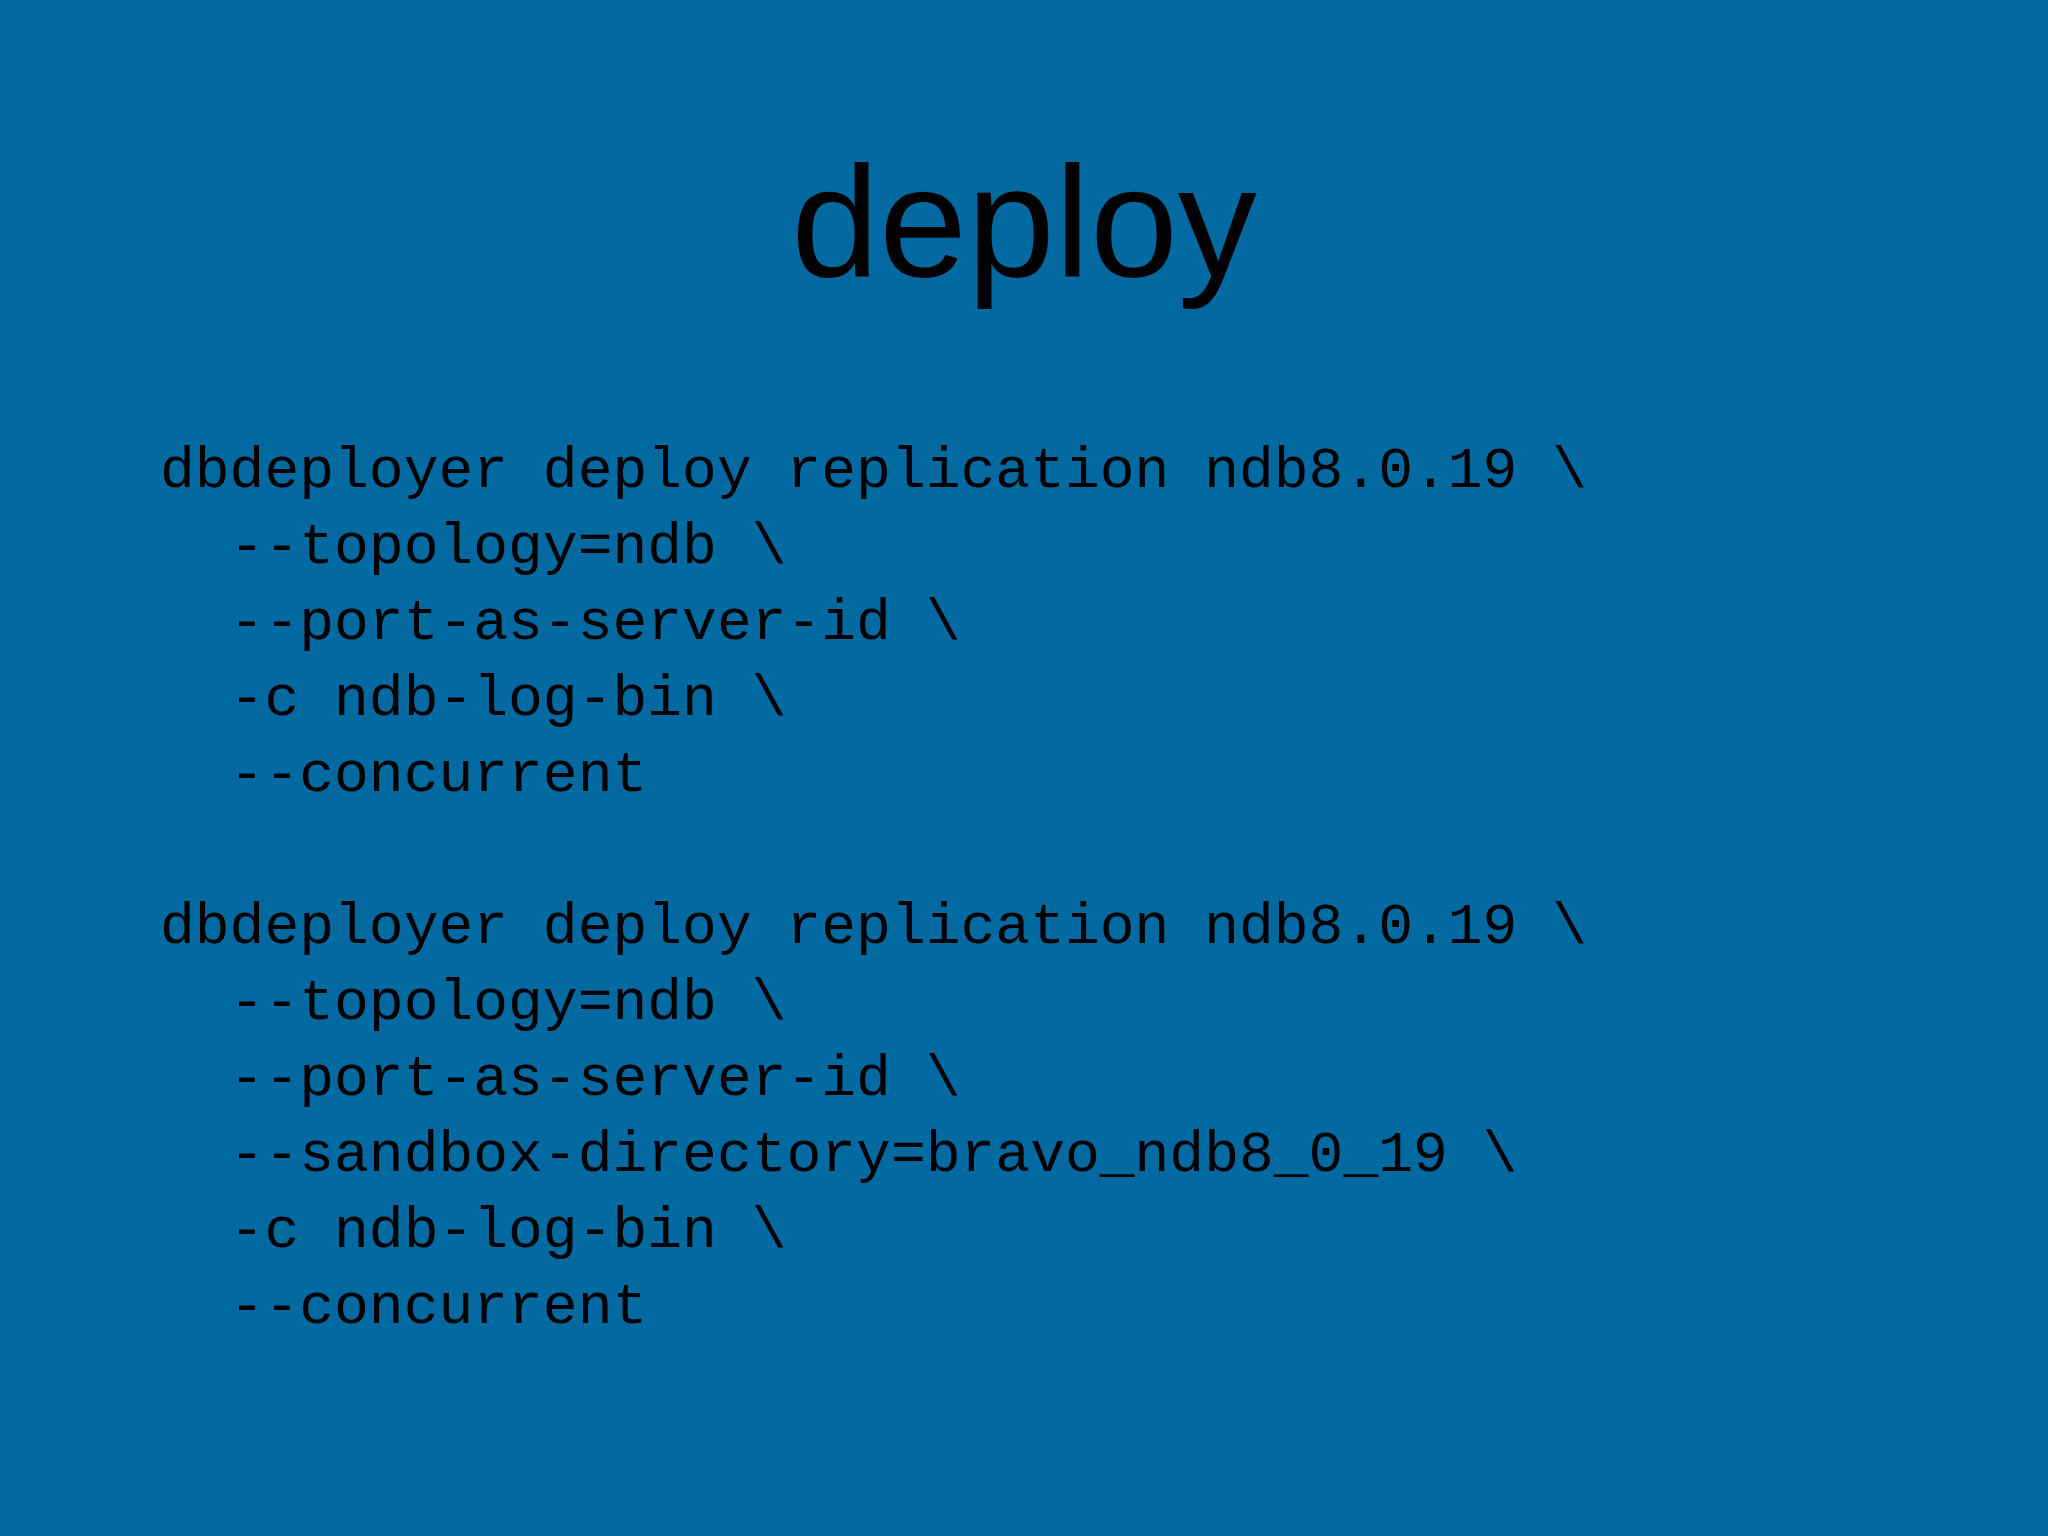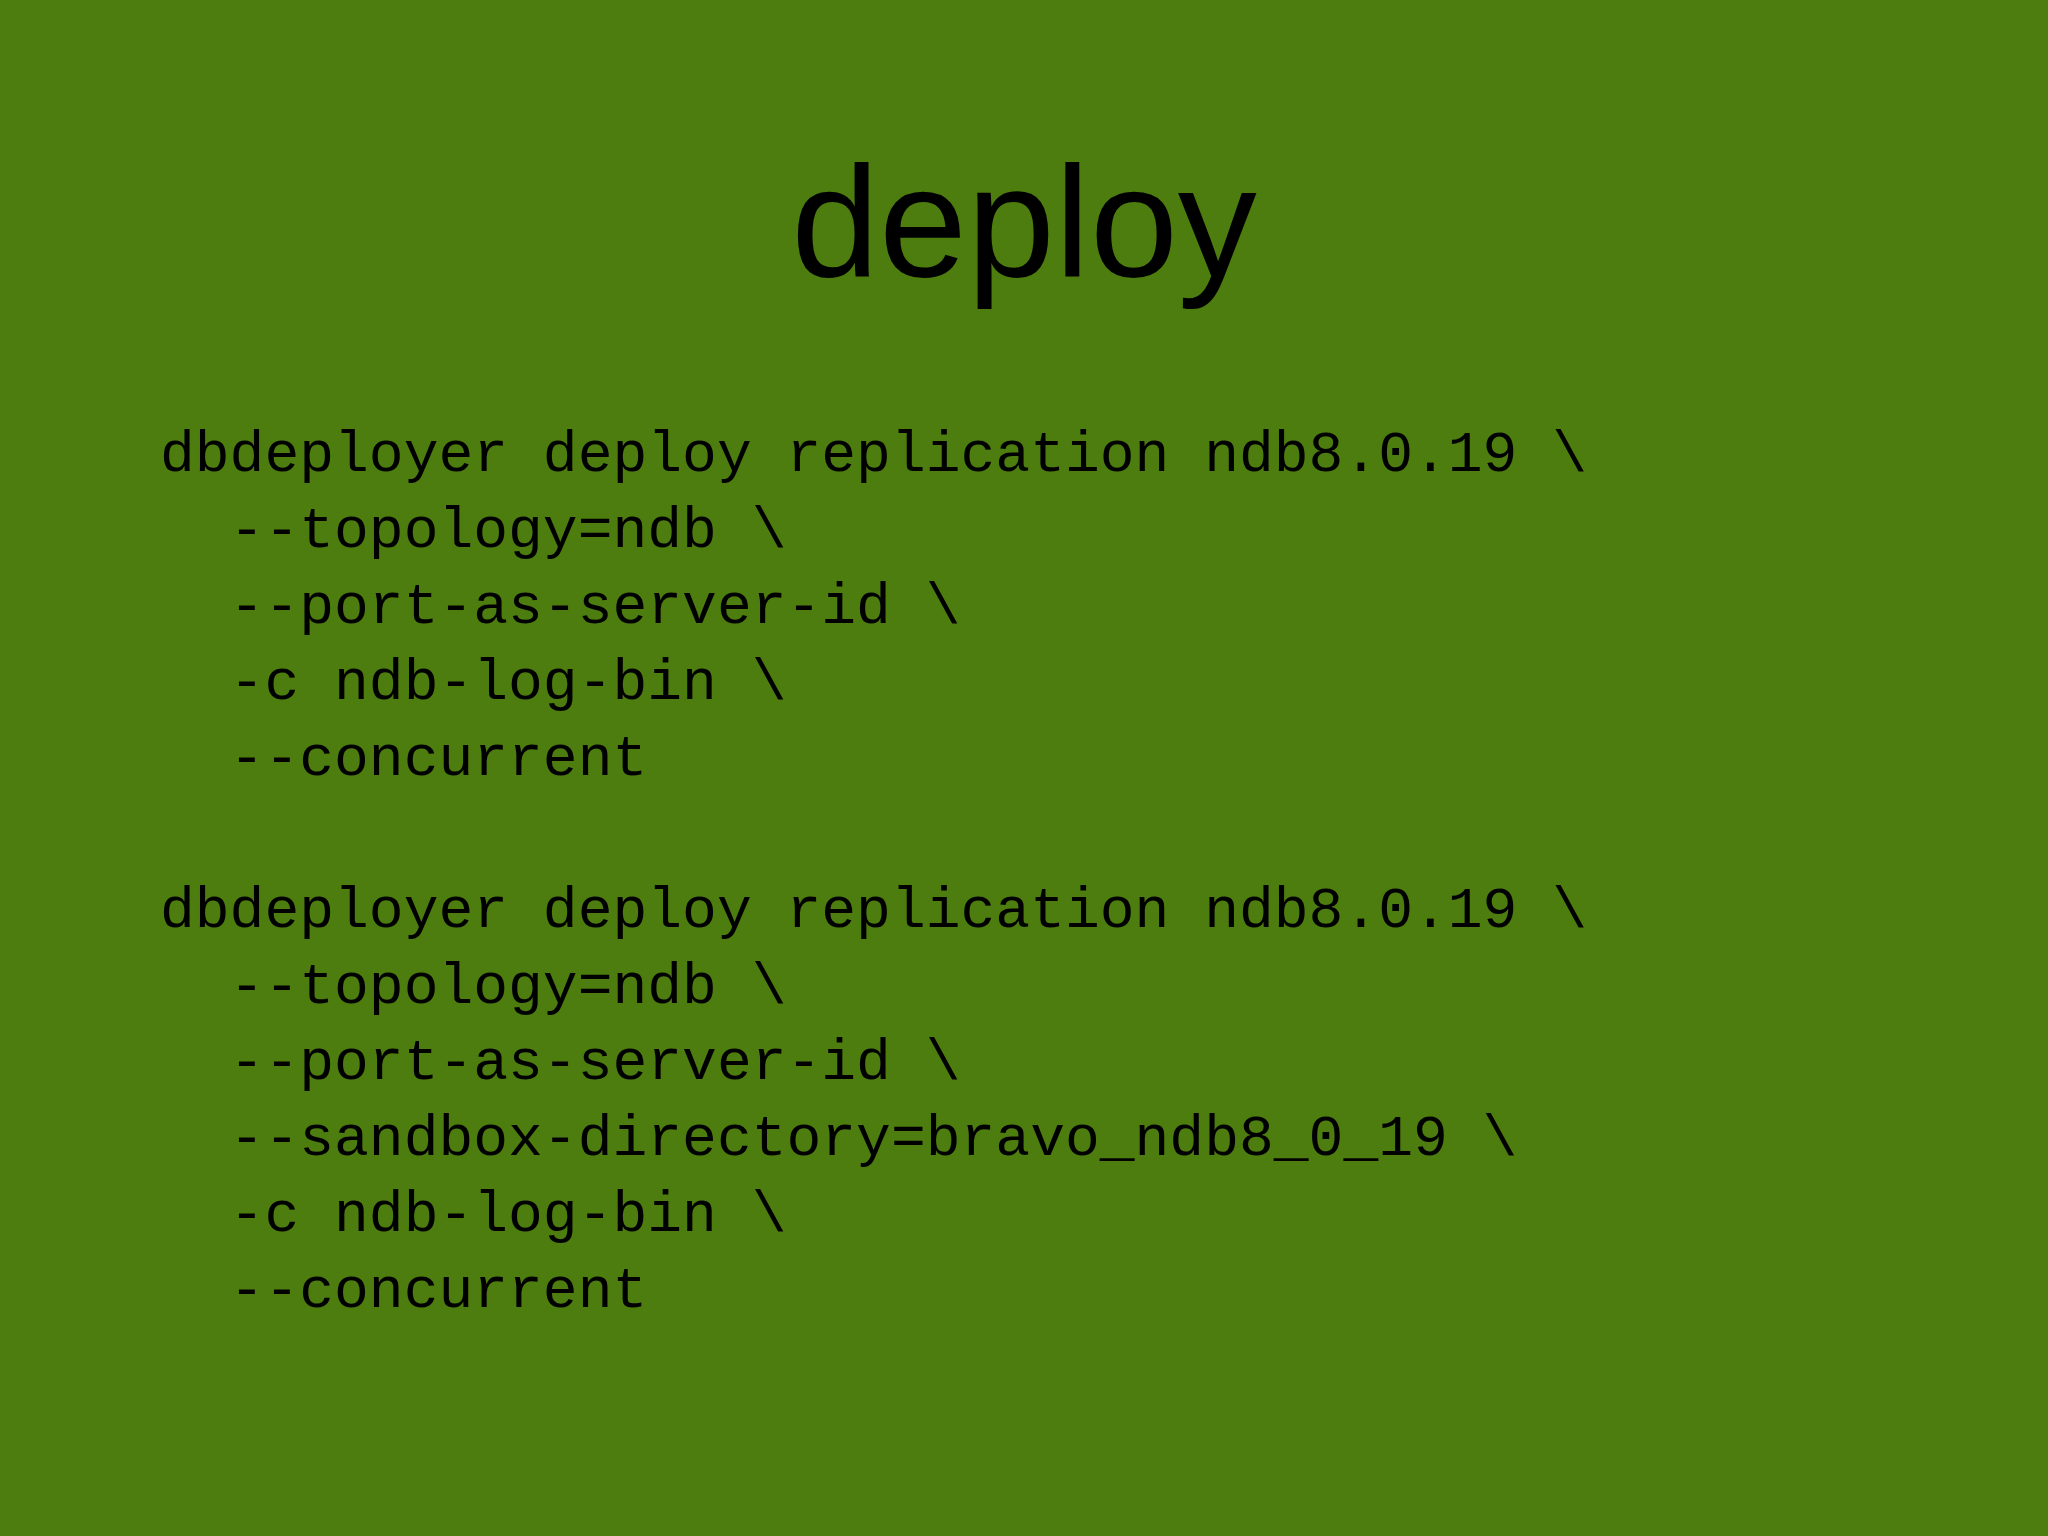--- a/index.html
+++ b/index.html
@@ -10,39 +10,39 @@
     width: 2048px;
     height: 1536px;
     background: #ffffff;
     position: relative;
     overflow: hidden;
     font-family: "Liberation Sans", sans-serif;
   }
   .slide {
     position: absolute;
     inset: 0;
-    background: #4d7c0f;
+    background: #0369a1;
   }
   .slide-title {
     position: absolute;
     top: 142px;
     left: 0;
     width: 100%;
     text-align: center;
     font-family: "Liberation Sans", sans-serif;
     font-size: 158px;
     font-weight: 400;
     line-height: 1.0;
     color: #000000;
     letter-spacing: 0px;
   }
   .code-area {
     position: absolute;
     left: 160px;
-    top: 418px;
+    top: 434px;
     right: 40px;
     color: #000000;
   }
   .code-block {
     margin: 0 0 76px 0;
   }
   .code-line {
     font-family: "Liberation Mono", "DejaVu Sans Mono", monospace;
     font-size: 58px;
     line-height: 76px;

